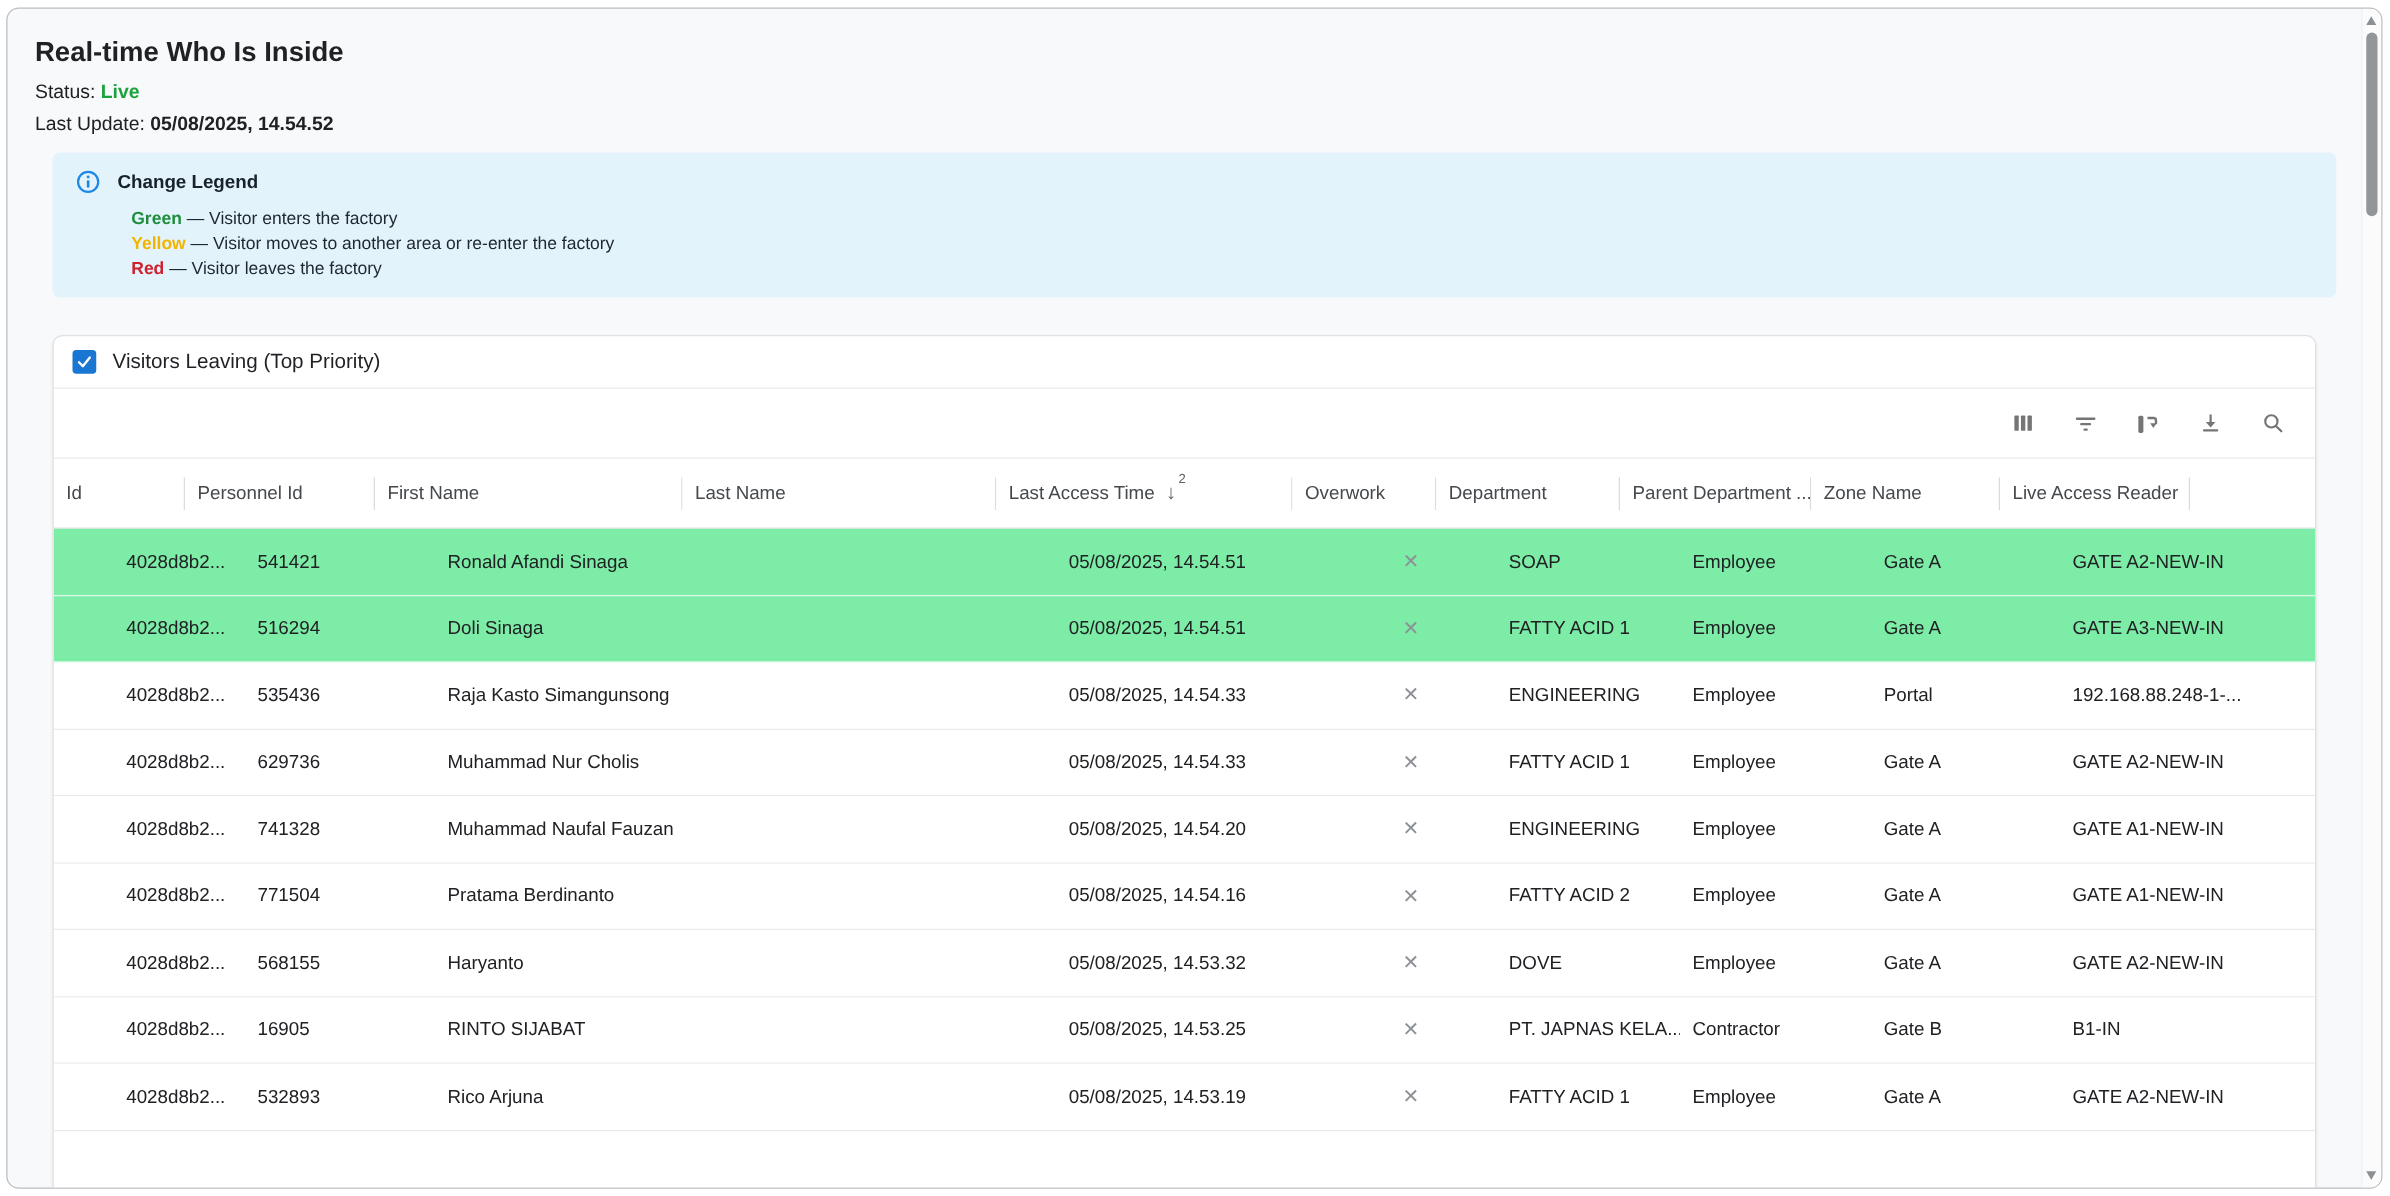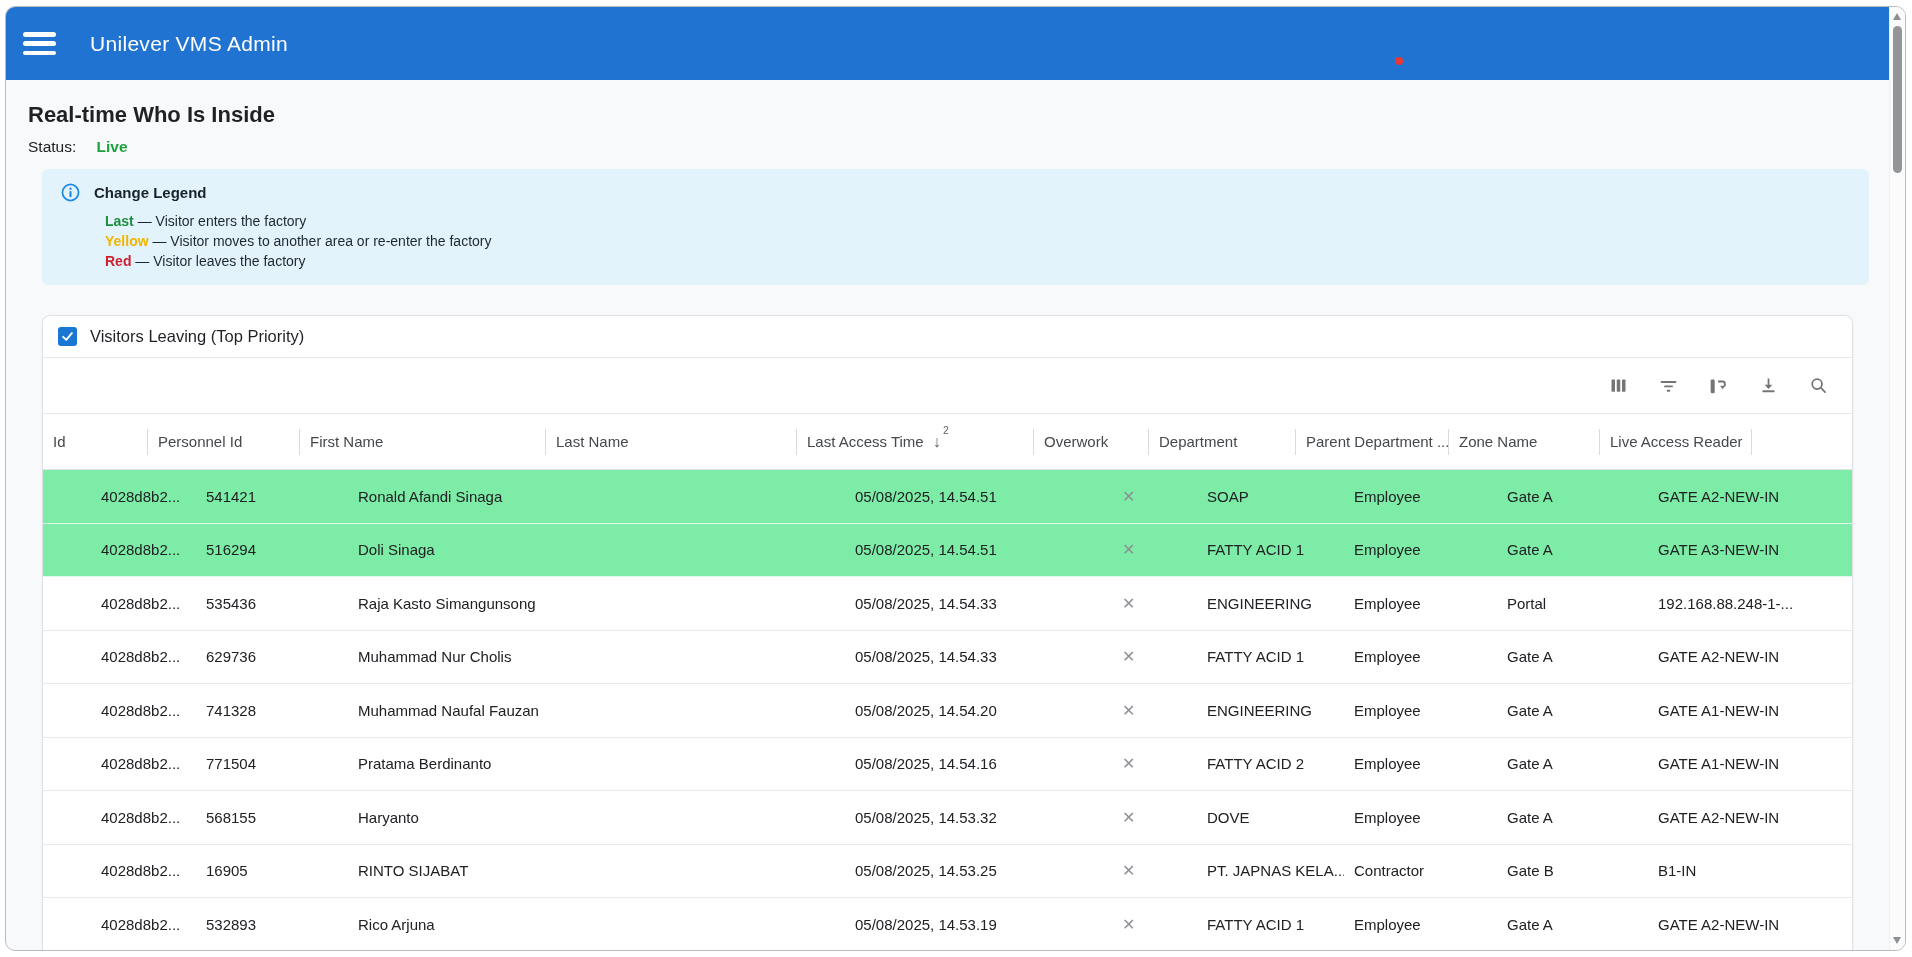--- a/index.html
+++ b/index.html
@@ -76,49 +76,44 @@
   .sb-arrow-down{bottom:6px;border-top:7px solid #8b9094;}
   .sb-thumb{position:absolute;left:3px;top:19px;width:9px;height:147px;
             background:#939699;border-radius:5px;cursor:pointer;}
 </style>
 </head>
 <body>
 
 <div class="window">
   <div class="main">
 
-    <div class="appbar" style="background: rgb(33, 115, 210);">
-      <div class="hamburger">
-          <i></i>
-          <i></i>
-          <i></i>
-        </div>
-      <div class="appbar-title">Unilever VMS Admin</div>
-      <div class="red-dot" style="background: rgb(229, 57, 53);"></div>
-    </div>
 
     <div class="content">
       <h1 class="page-title">Real-time Who Is Inside</h1>
 
       <p class="meta-line">
         <span>Status:</span>
-        <span class="status-live" id="status-value" style="color: rgb(27, 162, 60); margin-left: 16px;">Live</span>
+        <span class="status-live" id="status-value" style="color: rgb(27, 162, 60);">Live</span>
+      </p>
+      <p class="meta-line">
+        <span>Last Update:</span>
+        <span class="bold">05/08/2025, 14.54.52</span>
       </p>
 
       <div class="legend">
         <div class="legend-head">
           <svg width="21" height="21" viewBox="0 0 24 24">
             <circle cx="12" cy="12" r="9.2" fill="none" stroke="#1e88e5" stroke-width="2"></circle>
             <circle cx="12" cy="7.6" r="1.35" fill="#1e88e5"></circle>
             <rect x="10.8" y="10.4" width="2.4" height="7" rx="1.1" fill="#1e88e5"></rect>
           </svg>
           <span class="legend-title">Change Legend</span>
         </div>
         <div class="legend-items" id="legend-items">
-            <div class="legend-line"><span class="kw" style="color: rgb(30, 142, 62);">Last</span> — Visitor enters the factory</div>
+            <div class="legend-line"><span class="kw" style="color: rgb(30, 142, 62);">Green</span> — Visitor enters the factory</div>
             <div class="legend-line"><span class="kw" style="color: rgb(241, 180, 0);">Yellow</span> — Visitor moves to another area or re-enter the factory</div>
             <div class="legend-line"><span class="kw" style="color: rgb(207, 32, 48);">Red</span> — Visitor leaves the factory</div>
           </div>
       </div>
 
       <div class="card">
 
         <div class="checkbox-row">
           <span class="cbx">
             <svg width="15" height="15" viewBox="0 0 24 24">

